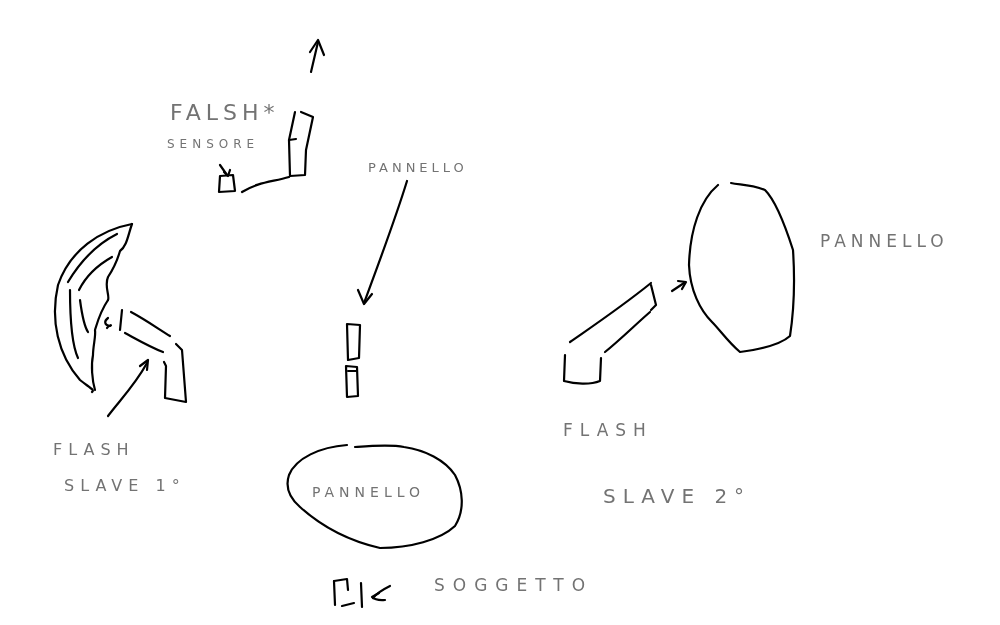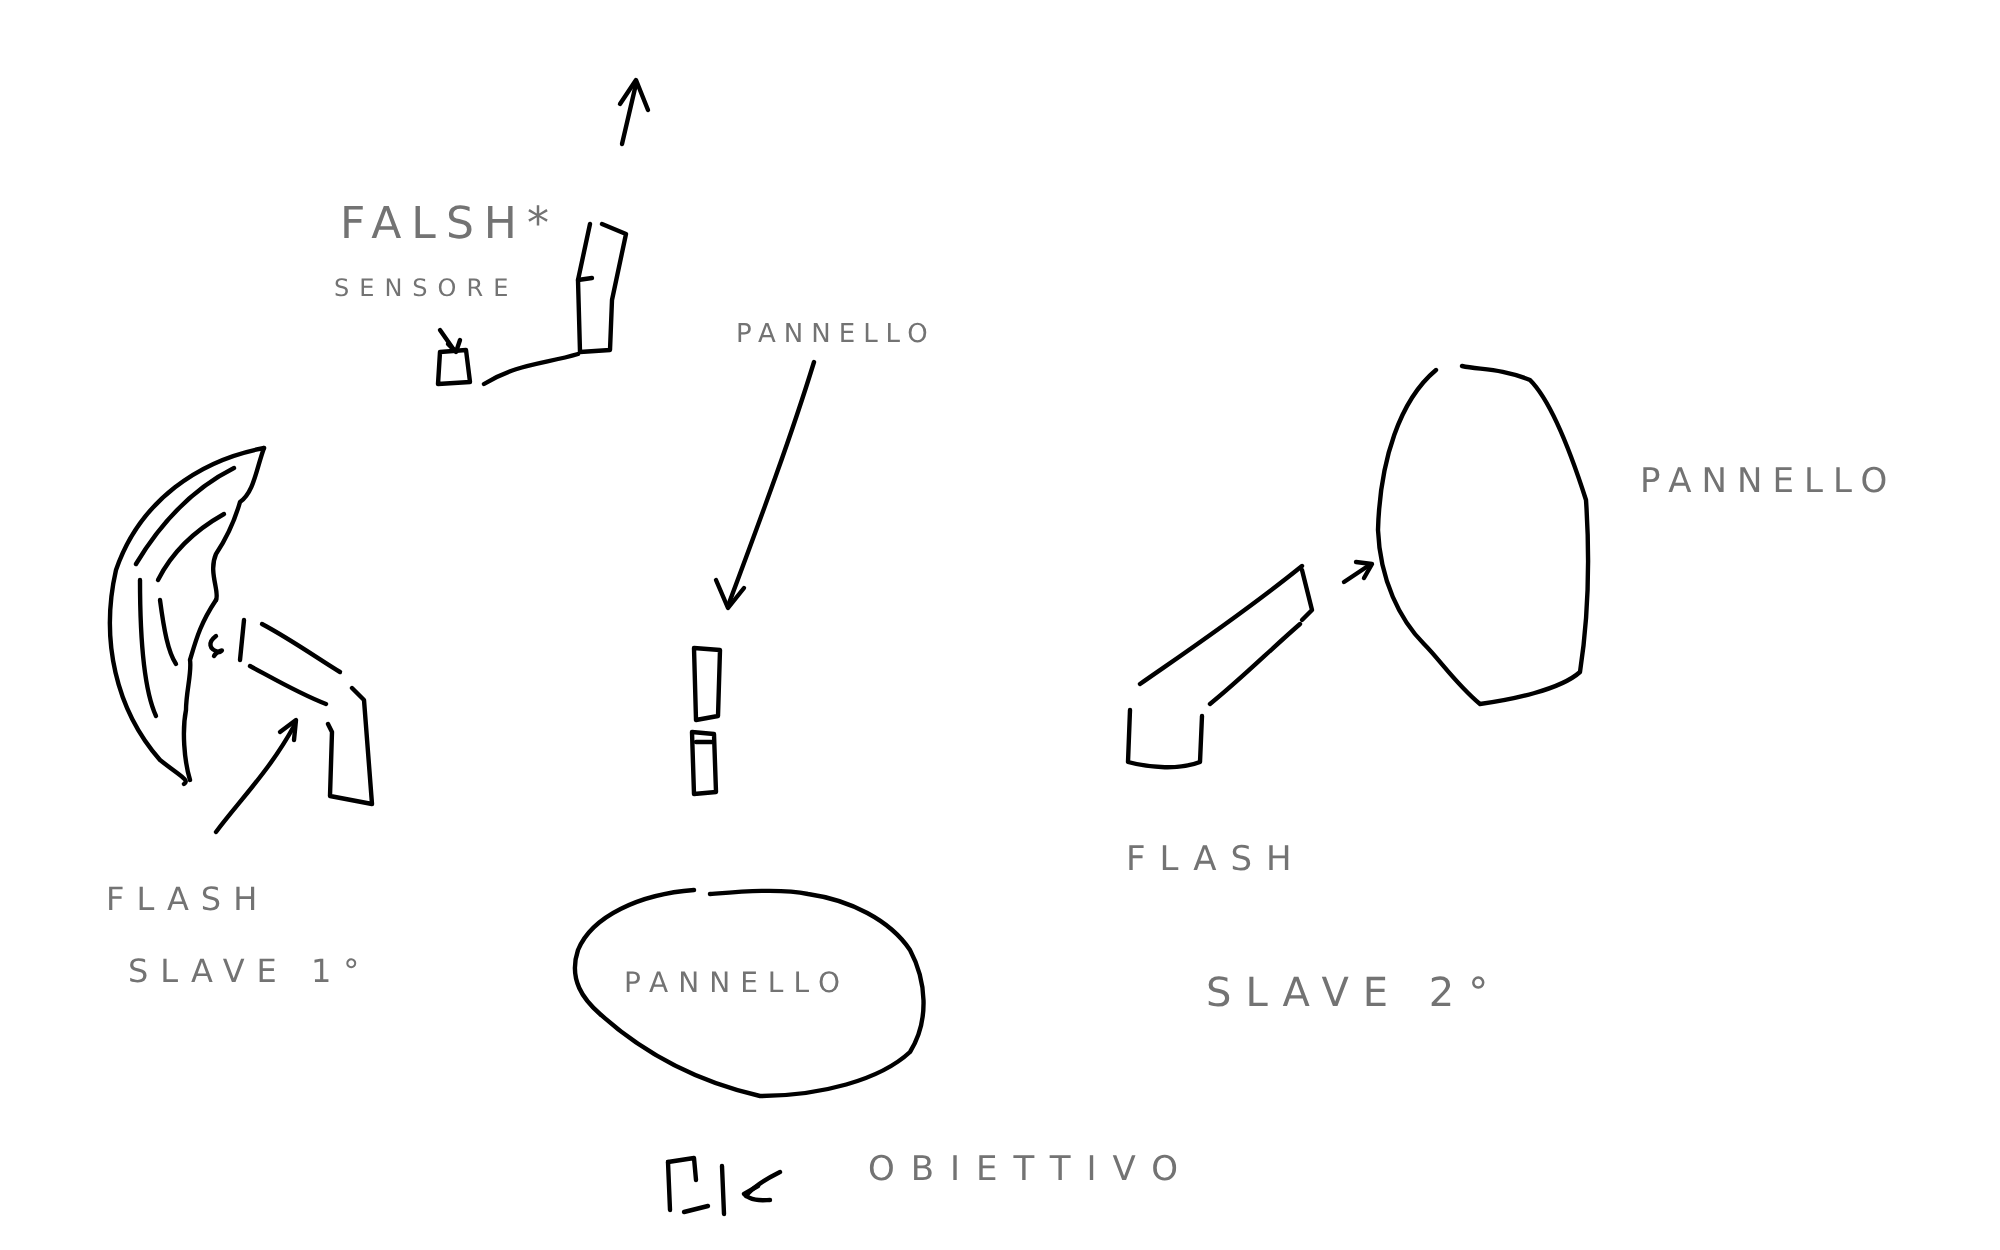--- a/index.html
+++ b/index.html
@@ -106,13 +106,13 @@
 <div class="label lbl-big" style="left:820px; top:231px; font-size:17px; letter-spacing:5px;">PANNELLO</div>
 
 <div class="label lbl-big" style="left:53px; top:440px; font-size:16px; letter-spacing:6px;">FLASH</div>
 <div class="label lbl-big" style="left:48px; top:476px; font-size:16px; letter-spacing:6px;margin-left:16px;">SLAVE 1°</div>
 
 <div class="label lbl-big" style="left:563px; top:420px; font-size:17px; letter-spacing:7px;">FLASH</div>
 <div class="label lbl-big" style="left:563px; top:484px; font-size:20px; letter-spacing:7px;margin-left:40px;">SLAVE 2°</div>
 
 <div class="label lbl-small" style="left:312px; top:484px; font-size:14px; letter-spacing:5px;">PANNELLO</div>
 
-<div class="label lbl-big" style="left:434px; top:575px; font-size:17px; letter-spacing:8px;">OBIETTIVO</div>
+<div class="label lbl-big" style="left:434px; top:575px; font-size:17px; letter-spacing:8px;">SOGGETTO</div>
 
 </body></html>

